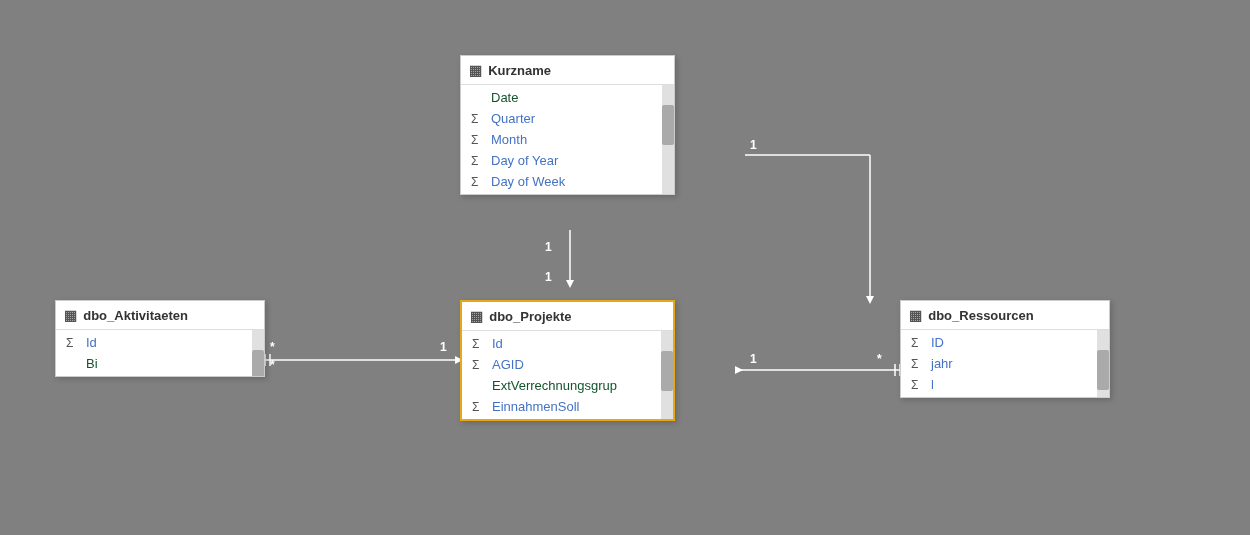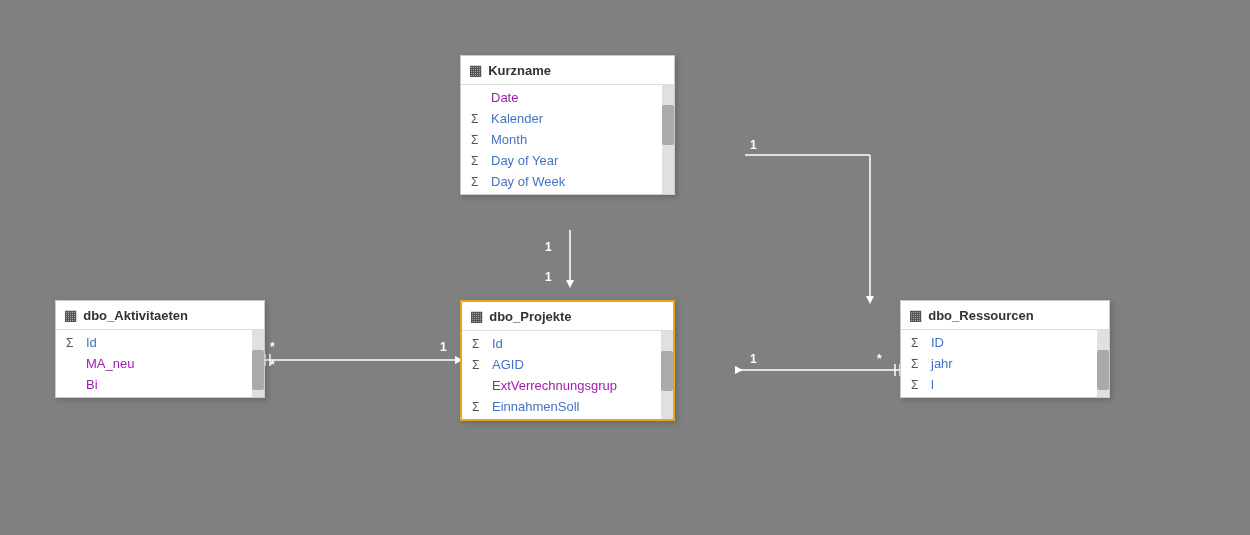--- a/index.html
+++ b/index.html
@@ -50,21 +50,21 @@
     .field-row {
       display: flex;
       align-items: center;
       padding: 3px 10px;
       gap: 6px;
       color: #4472c4;
       white-space: nowrap;
     }
 
     .field-row.plain {
-      color: #a21caf;
+      color: #14532d;
     }
 
     .sigma {
       color: #555;
       font-size: 12px;
       width: 14px;
       flex-shrink: 0;
     }
 
     .scrollbar-area {
@@ -149,21 +149,21 @@
     <span class="table-icon">▦</span>
     <span>Kurzname</span>
   </div>
   <div class="table-body" style="position:relative; padding-right:14px;">
     <div class="field-row plain">
       <span class="sigma"> </span>
       <span>Date</span>
     </div>
     <div class="field-row">
       <span class="sigma">Σ</span>
-      <span>Kalender</span>
+      <span>Quarter</span>
     </div>
     <div class="field-row">
       <span class="sigma">Σ</span>
       <span>Month</span>
     </div>
     <div class="field-row">
       <span class="sigma">Σ</span>
       <span>Day of Year</span>
     </div>
     <div class="field-row">
@@ -178,24 +178,20 @@
 
 <div class="table-card" style="left:55px; top:300px; width:210px;">
   <div class="table-header">
     <span class="table-icon">▦</span>
     <span>dbo_Aktivitaeten</span>
   </div>
   <div class="table-body" style="position:relative; padding-right:14px;">
     <div class="field-row">
       <span class="sigma">Σ</span>
       <span>Id</span>
-    </div>
-    <div class="field-row plain">
-      <span class="sigma"> </span>
-      <span>MA_neu</span>
     </div>
     <div class="field-row plain">
       <span class="sigma"> </span>
       <span>Bi</span>
     </div>
     <div class="scrollbar-area">
       <div class="scrollbar-thumb"></div>
     </div>
   </div>
 </div>

